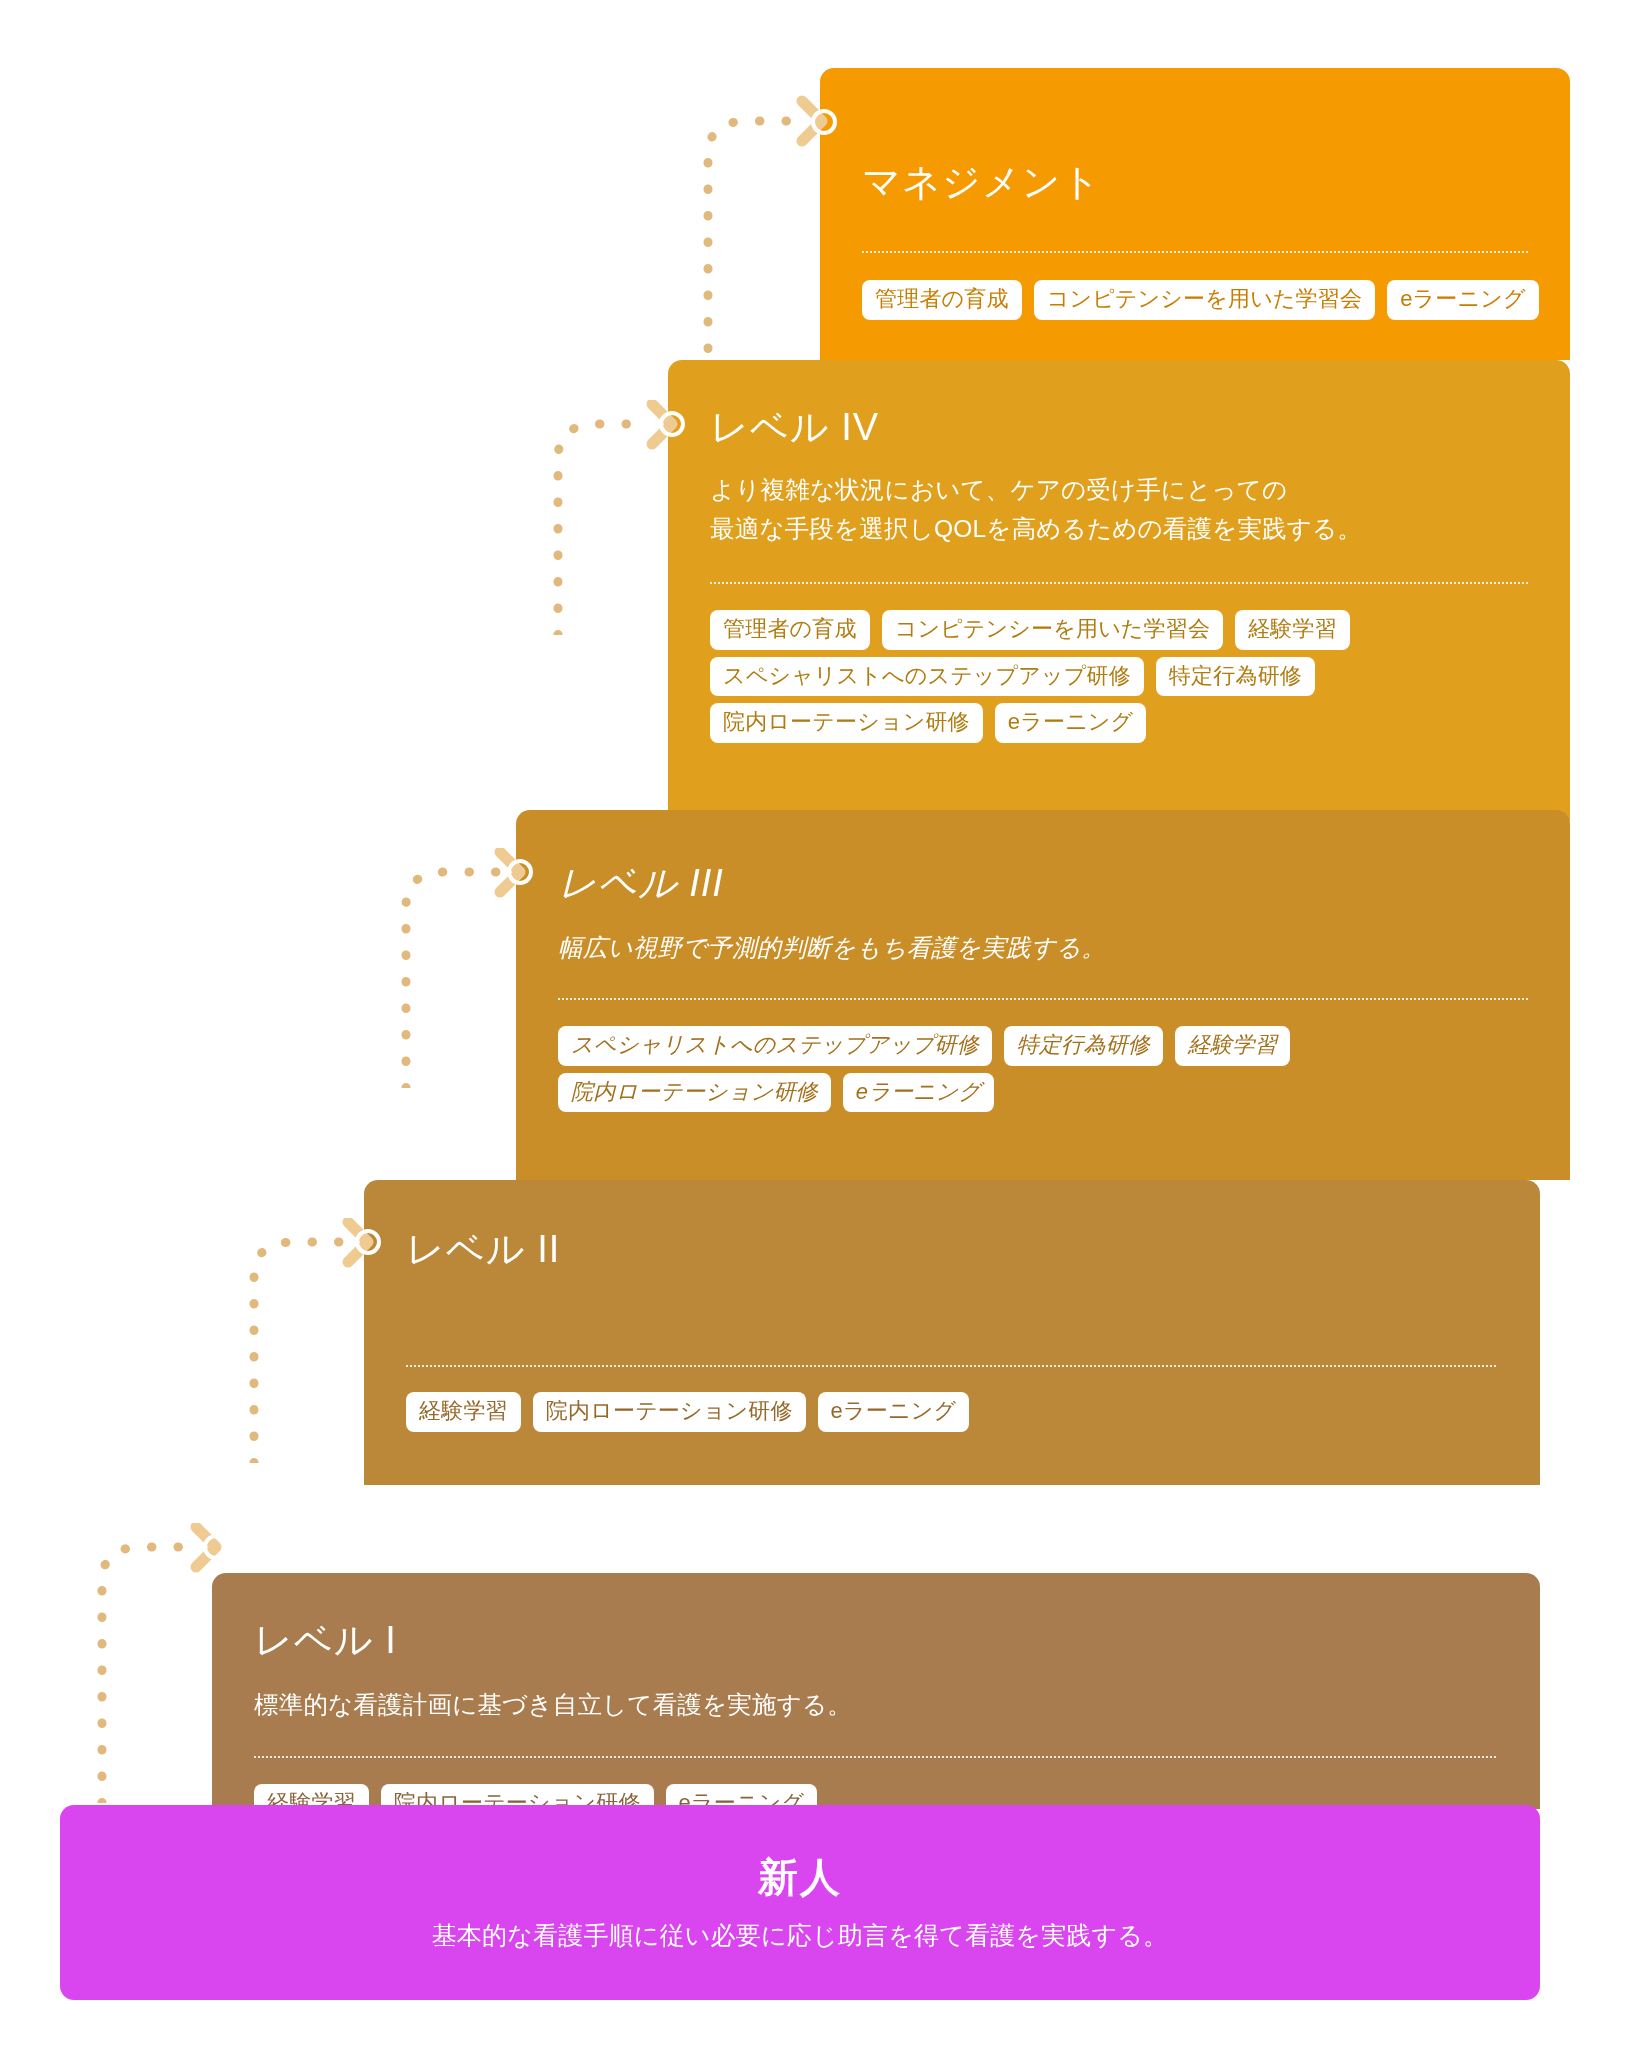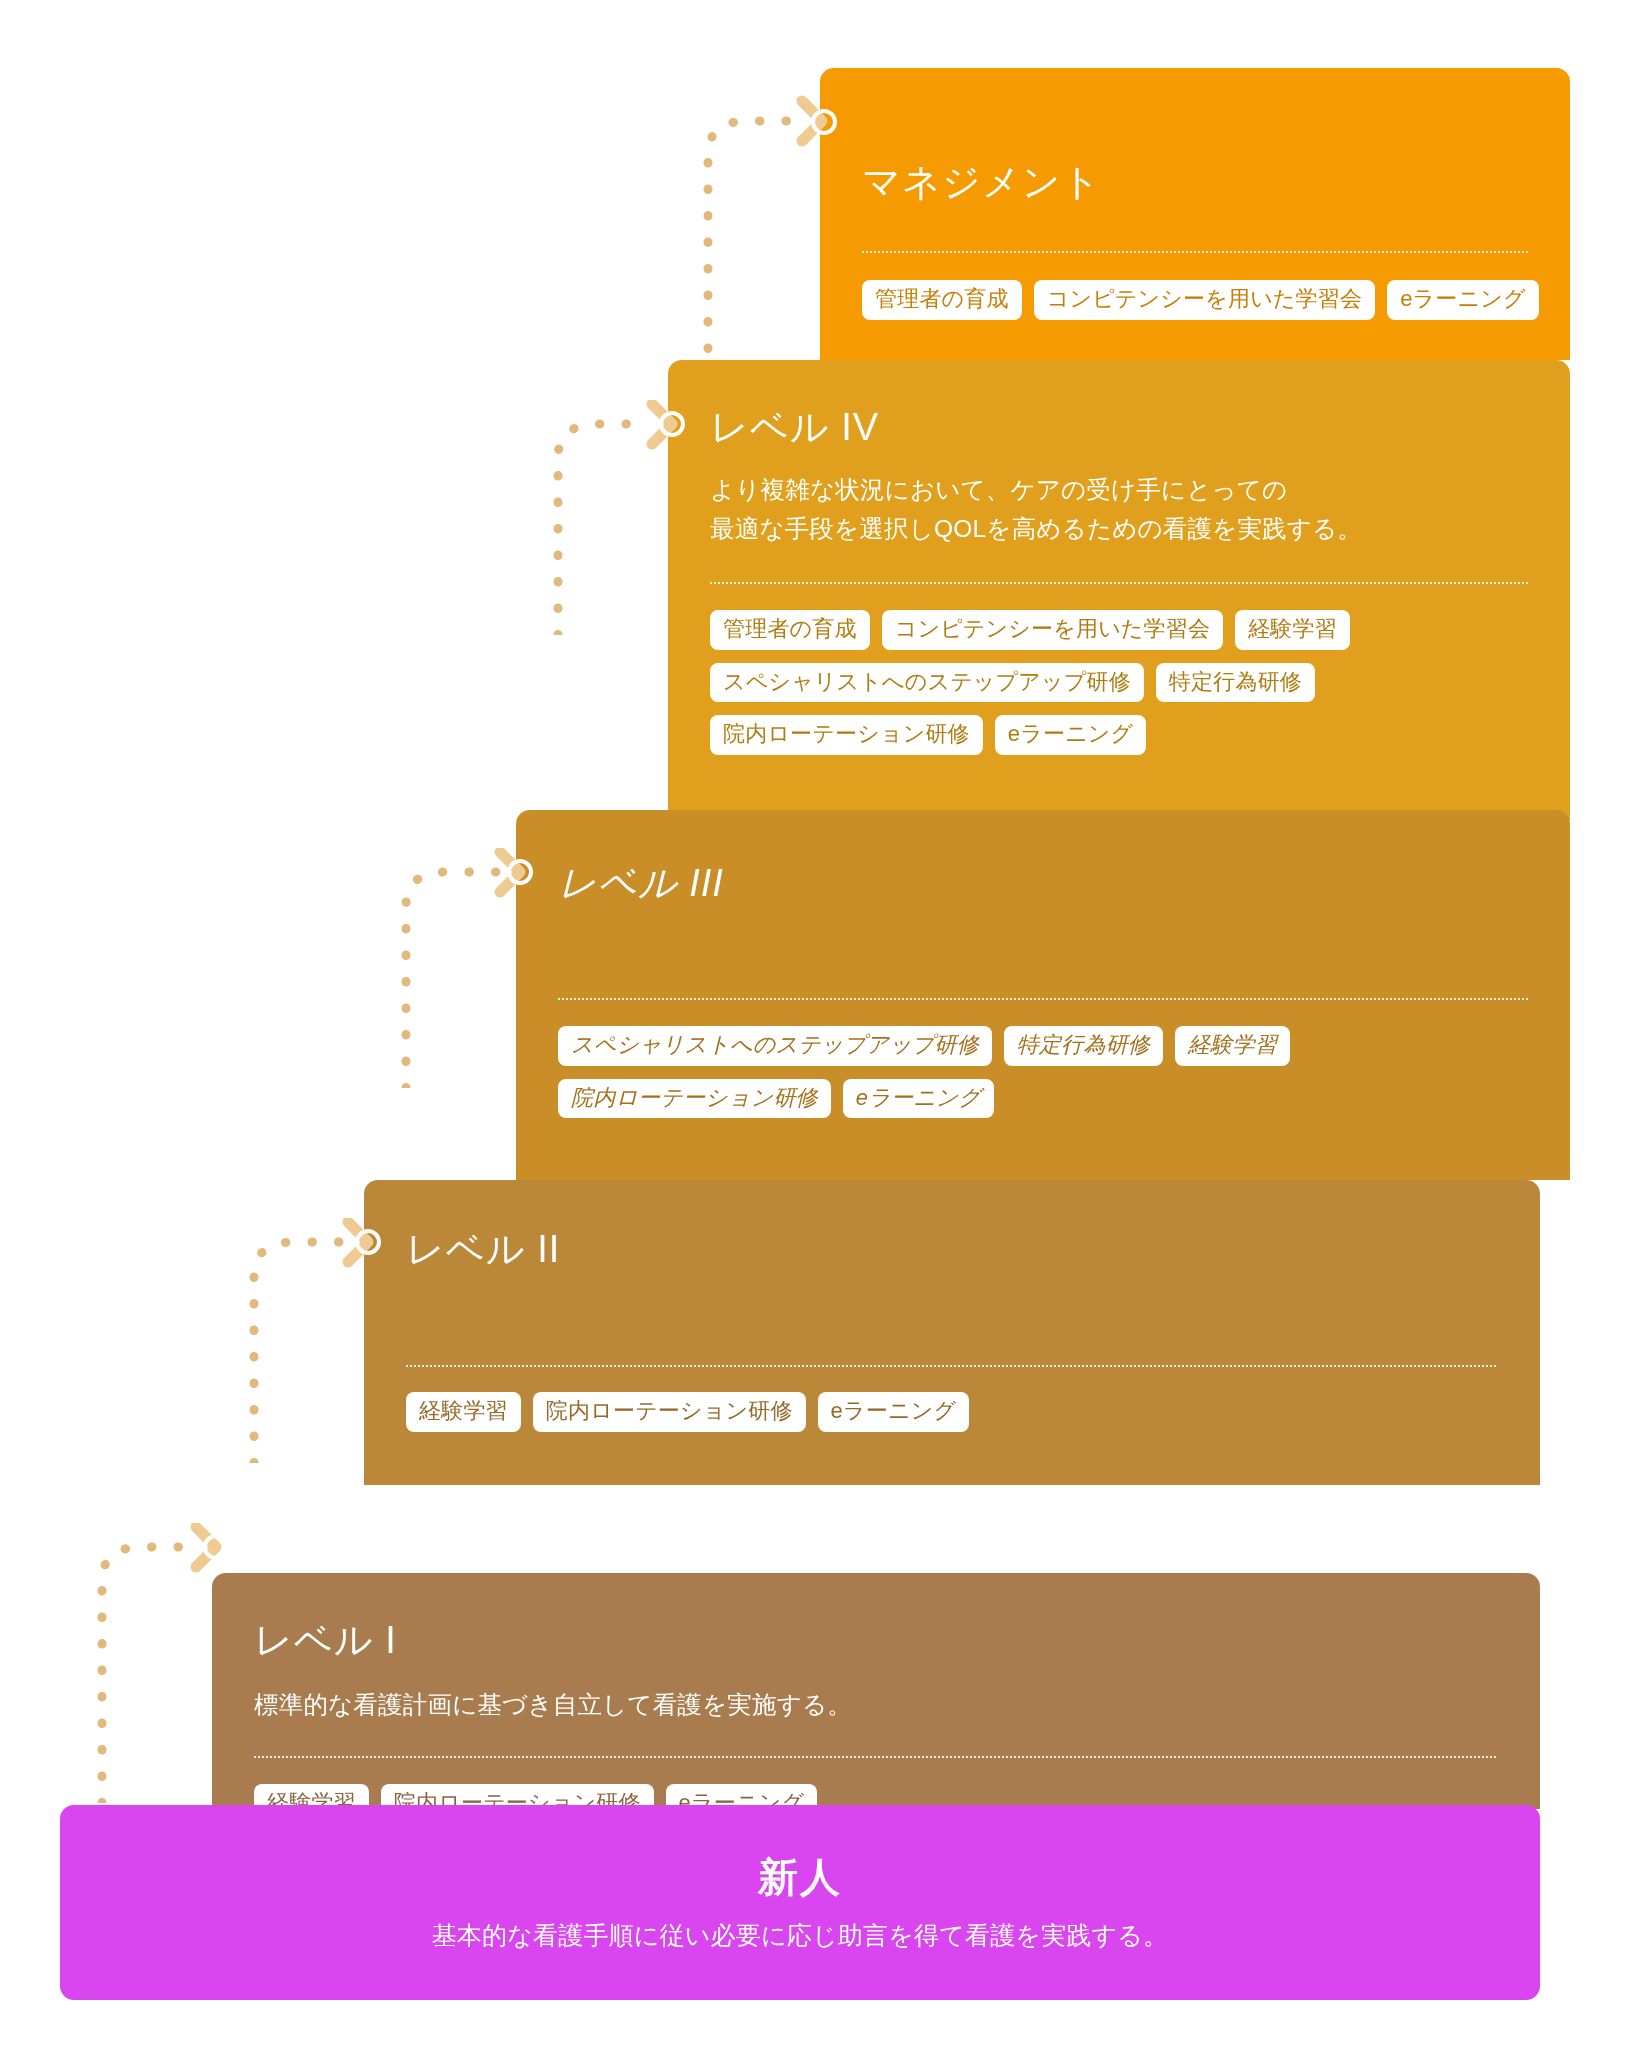--- a/index.html
+++ b/index.html
@@ -55,21 +55,21 @@
 
   .divider {
     border-top: 2px dotted rgba(255,255,255,0.85);
     height: 0;
     width: 100%;
   }
 
   .tags {
     display: flex;
     flex-wrap: wrap;
-    gap: 13px 12px;
+    gap: 7px 12px;
     align-content: flex-start;
   }
   .tag {
     background: #ffffff;
     border-radius: 8px;
     padding: 5px 13px 7px 13px;
     font-size: 22px;
     line-height: 1.25;
     white-space: nowrap;
     font-weight: 400;
@@ -154,20 +154,21 @@
 
   <svg class="connector" style="left:540px; top:400px;" width="170" height="235" viewBox="0 0 170 235">
     <path d="M 18 235 L 18 58 Q 18 24 58 24 L 112 24" fill="none" stroke="#E2B97C" stroke-width="9" stroke-linecap="round" stroke-dasharray="0.5 26"></path>
     <path d="M 112 4 L 132 24 L 112 44" fill="none" stroke="#EFCB92" stroke-width="11" stroke-linecap="round" stroke-linejoin="round"></path>
   </svg>
   <div class="node-dot" style="left:659px; top:411px;"></div>
 
   <div class="card" style="left:516px; top:810px; width:1054px; height:370px; background:#C98E28; border-bottom-left-radius:0; border-bottom-right-radius:0;font-style:italic;">
     <div class="card-inner">
       <div class="card-title" style="position:absolute; left:42px; top:54px;">レベル III</div>
+      <div class="card-desc" style="position:absolute; left:42px; top:118px; width:980px;">幅広い視野で予測的判断をもち看護を実践する。</div>
       <div class="divider" style="position:absolute; left:42px; top:188px; width:970px;"></div>
       <div class="tags" style="position:absolute; left:42px; top:216px; width:980px; color:#A3701B;">
         <span class="tag">スペシャリストへのステップアップ研修</span>
         <span class="tag">特定行為研修</span>
         <span class="tag">経験学習</span>
         <span class="tag">院内ローテーション研修</span>
         <span class="tag">eラーニング</span>
       </div>
     </div>
   </div>

